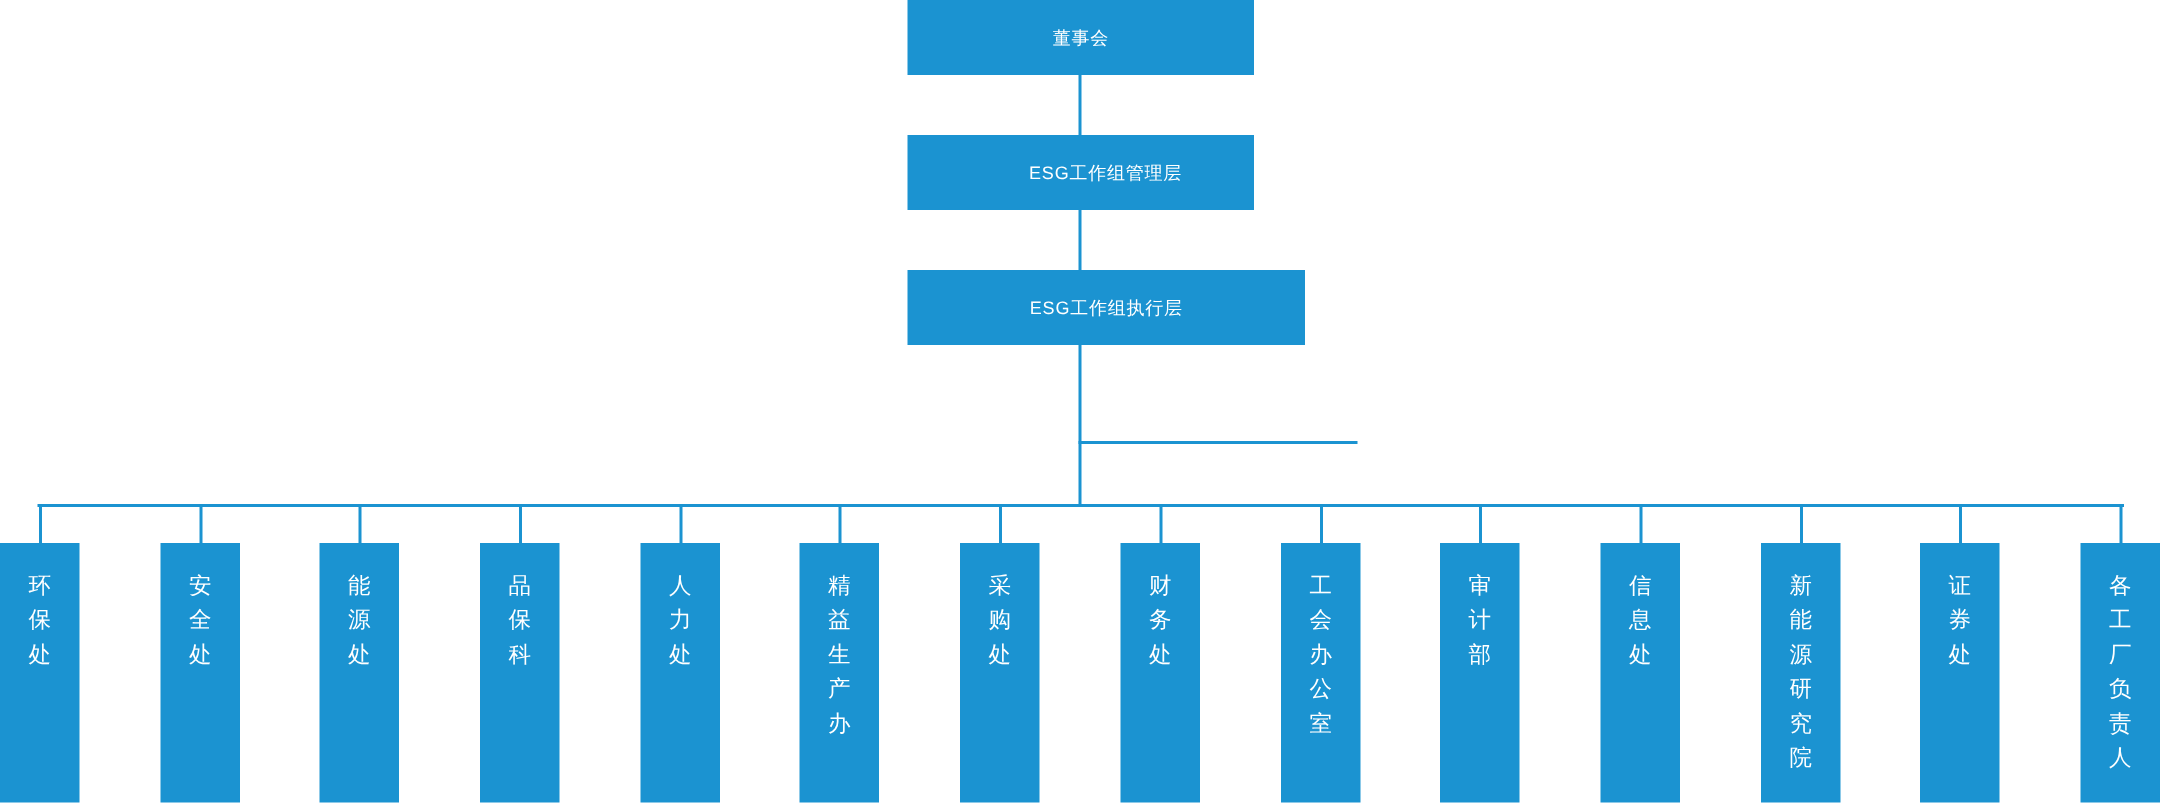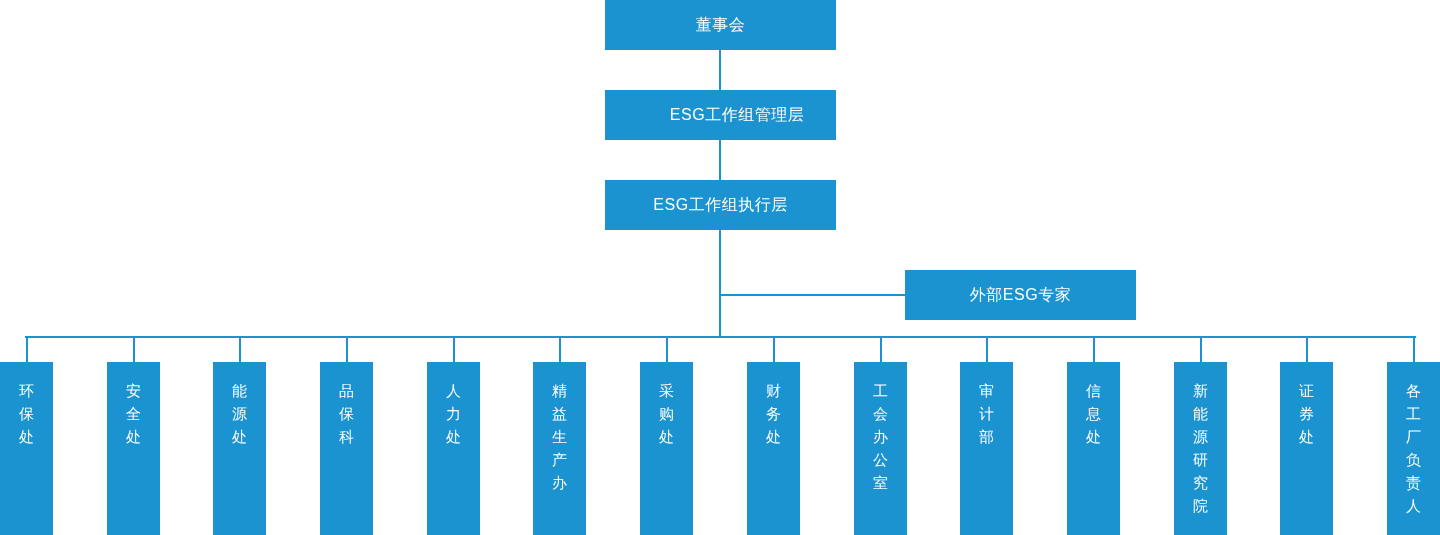--- a/index.html
+++ b/index.html
@@ -13,21 +13,21 @@
 
   
   .node{
     position:absolute;
     background:#1b93d1;
     color:#ffffff;
     box-sizing:border-box;
   }
   .node.top{
     display:flex;align-items:center;justify-content:center;
-    font-size:16px;
+    font-size:12px;
     letter-spacing:0.5px;
     line-height:1;
   }
   .node.leaf{
     width:53px;
     padding-top:17px;
     text-align:center;
     font-size:15px;
     line-height:23px;
   }
@@ -48,31 +48,28 @@
   </div>
 
   <div class="ln v" style="left:719px;top:50px;height:40px;"></div>
 
   <div class="node top" style="left:605px;top:90px;width:231px;height:50px;padding-left:33px;">
     <span>ESG工作组管理层</span>
   </div>
 
   <div class="ln v" style="left:719px;top:140px;height:40px;"></div>
 
-  <div class="node top" style="left:605px;top:180px;width:231px;height:50px;">
+  <div class="node top" style="left:605px;top:180px;width:265px;height:50px;">
     <span>ESG工作组执行层</span>
   </div>
 
   <div class="ln v" style="left:719px;top:230px;height:108px;"></div>
 
   <div class="ln h" style="left:719px;top:294px;width:186px;"></div>
 
-  <div class="node top" style="left:905px;top:270px;width:231px;height:50px;">
-    <span>外部ESG专家</span>
-  </div>
 
   <div class="ln h" style="left:25px;top:336px;width:1391px;"></div>
 
   <div id="departments">
       <div class="ln v" style="left: 26px; top: 336px; height: 26px;"></div>
       <div class="node leaf" style="left: 0px; top: 362px; height: 173px;">
         <div>
           <span class="vchar">环</span>
           <span class="vchar">保</span>
           <span class="vchar">处</span>

